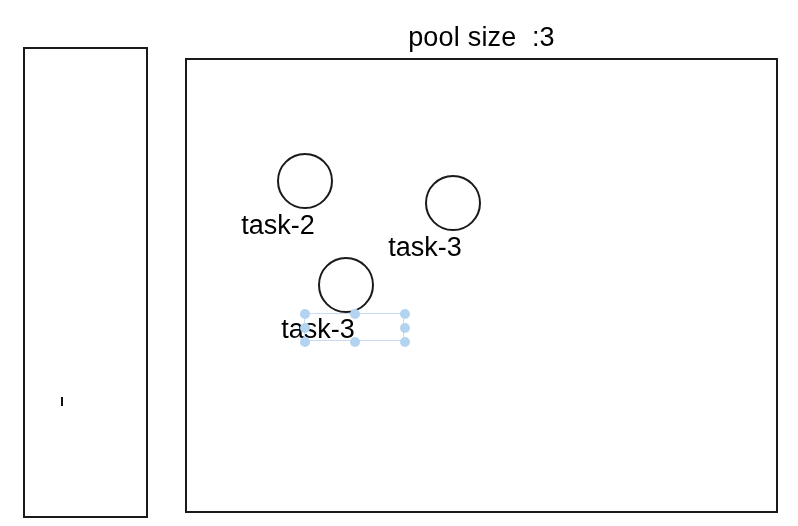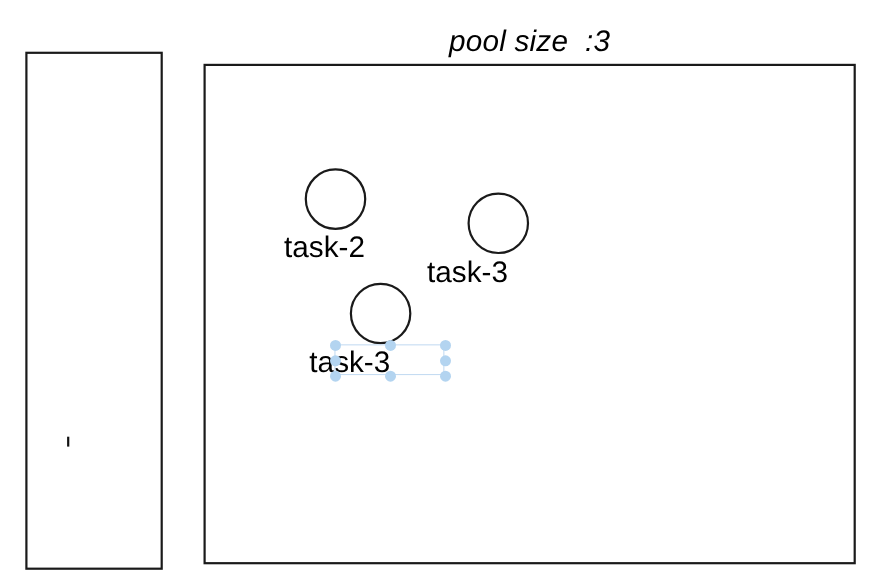--- a/index.html
+++ b/index.html
@@ -41,21 +41,20 @@
     position: absolute;
     left: 185px;
     top: 22px;
     width: 593px;
     text-align: center;
     font-size: 27px;
     line-height: 30px;
     letter-spacing: 0.2px;
     white-space: pre;
     color: #000000;
-    font-style: italic;
   }
 
   
   #pool-canvas {
     position: absolute;
     left: 185px;
     top: 58px;
     width: 593px;
     height: 455px;
     border: 2px solid #1a1a1a;
@@ -87,21 +86,21 @@
     line-height: 32px;
     white-space: nowrap;
     color: #000000;
   }
 
   
   #task-node-2 { left: 277px; top: 153px; }
   #task-node-3 { left: 425px; top: 175px; }
   #task-node-4 { left: 318px; top: 257px; }
 
-  #task-node-2 .task-label { margin-left: 18px; }
+  #task-node-2 .task-label { margin-left: 1px; }
   #task-node-3 .task-label { margin-left: 0px; }
   #task-node-4 .task-label { margin-left: 0px; }
 
   
   #selection-box {
     position: absolute;
     left: 304px;
     top: 313px;
     width: 100px;
     height: 28px;

